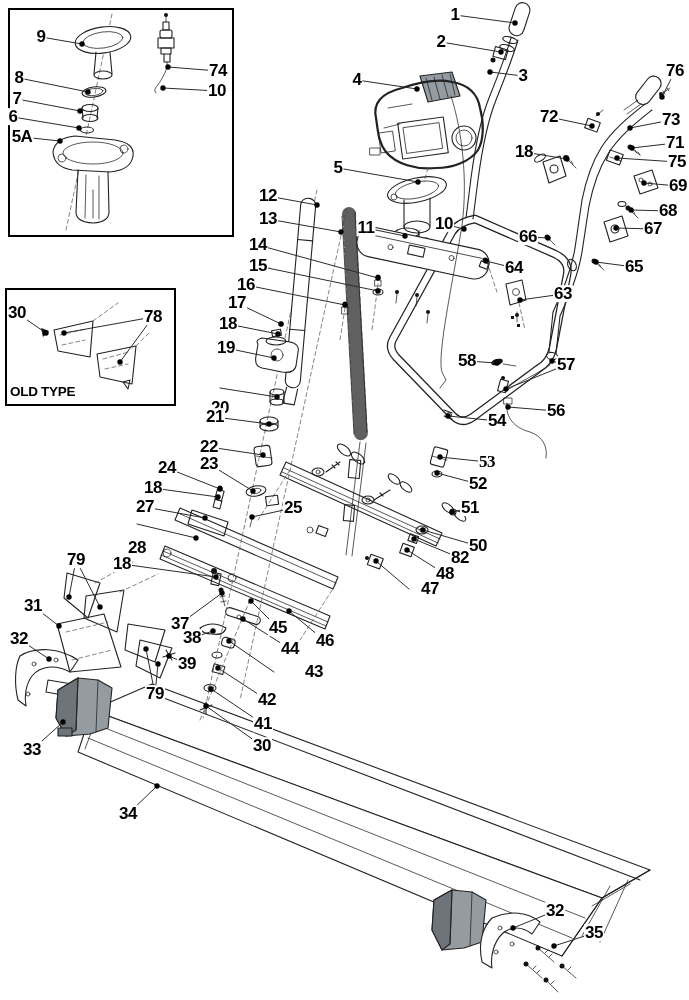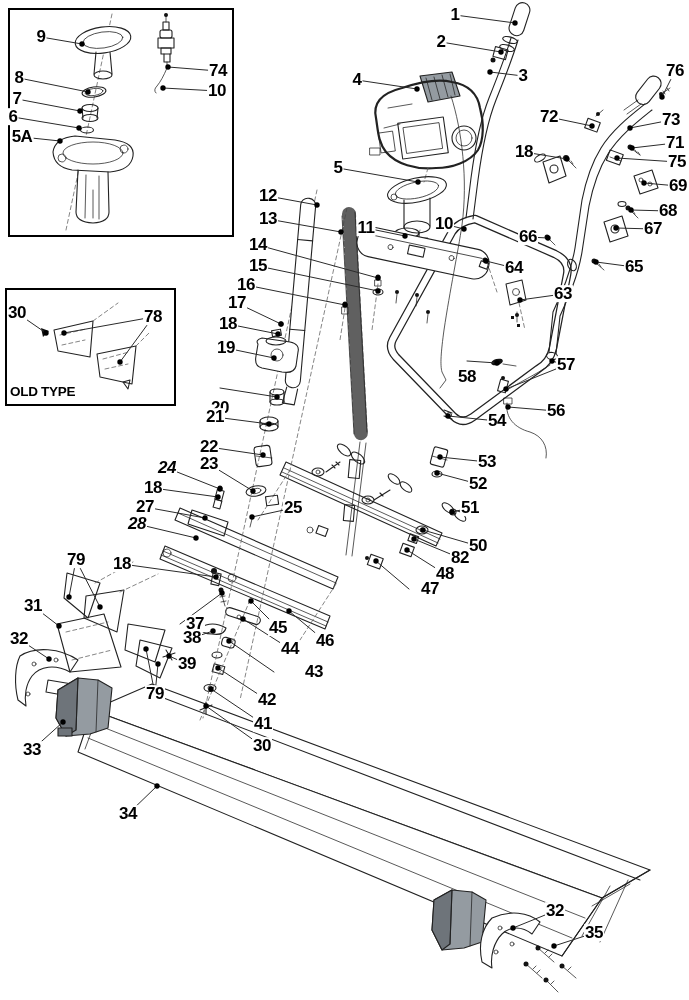--- a/index.html
+++ b/index.html
@@ -531,46 +531,46 @@
       <div class="callout" style="left: 444px; top: 224px;">10</div>
       <div class="callout" style="left: 514px; top: 268px;">64</div>
       <div class="callout" style="left: 634px; top: 267px;">65</div>
       <div class="callout" style="left: 258px; top: 245px;">14</div>
       <div class="callout" style="left: 258px; top: 266px;">15</div>
       <div class="callout" style="left: 563px; top: 294px;">63</div>
       <div class="callout" style="left: 246px; top: 285px;">16</div>
       <div class="callout" style="left: 237px; top: 303px;">17</div>
       <div class="callout" style="left: 228px; top: 324px;">18</div>
       <div class="callout" style="left: 226px; top: 348px;">19</div>
-      <div class="callout" style="left: 467px; top: 361px; margin-top: 16px;">58</div>
+      <div class="callout" style="left: 467px; top: 361px;">58</div>
       <div class="callout" style="left: 566px; top: 365px;">57</div>
       <div class="callout" style="left: 220px; top: 388px; margin-top: 20px;">20</div>
       <div class="callout" style="left: 556px; top: 411px;">56</div>
       <div class="callout" style="left: 497px; top: 421px;">54</div>
       <div class="callout" style="left: 215px; top: 417px;">21</div>
       <div class="callout" style="left: 209px; top: 447px;">22</div>
       <div class="callout" style="left: 209px; top: 464px;">23</div>
-      <div class="callout" style="left: 167px; top: 468px; font-style: italic;">24</div>
-      <div class="callout" style="left: 487px; top: 462px;">53</div>
+      <div class="callout" style="left: 167px; top: 468px;">24</div>
+      <div class="callout" style="left: 487px; top: 462px; font-family: Liberation Serif, serif;">53</div>
       <div class="callout" style="left: 153px; top: 488px;">18</div>
       <div class="callout" style="left: 478px; top: 484px;">52</div>
       <div class="callout" style="left: 145px; top: 507px;">27</div>
       <div class="callout" style="left: 470px; top: 508px;">51</div>
-      <div class="callout" style="left: 137px; top: 524px; font-style: italic;">28</div>
+      <div class="callout" style="left: 137px; top: 548px;">28</div>
       <div class="callout" style="left: 293px; top: 508px;">25</div>
       <div class="callout" style="left: 478px; top: 546px;">50</div>
       <div class="callout" style="left: 460px; top: 558px;">82</div>
       <div class="callout" style="left: 445px; top: 574px;">48</div>
       <div class="callout" style="left: 430px; top: 589px;">47</div>
       <div class="callout" style="left: 76px; top: 560px;">79</div>
       <div class="callout" style="left: 122px; top: 564px;">18</div>
       <div class="callout" style="left: 33px; top: 606px; text-align: center;">31</div>
       <div class="callout" style="left: 325px; top: 641px;">46</div>
       <div class="callout" style="left: 278px; top: 628px;">45</div>
-      <div class="callout" style="left: 180px; top: 624px; margin-left: 15px;">37</div>
+      <div class="callout" style="left: 180px; top: 624px;">37</div>
       <div class="callout" style="left: 192px; top: 638px;">38</div>
       <div class="callout" style="left: 19px; top: 639px;">32</div>
       <div class="callout" style="left: 290px; top: 649px;">44</div>
       <div class="callout" style="left: 187px; top: 664px;">39</div>
       <div class="callout" style="left: 274px; top: 672px; margin-left: 40px;">43</div>
       <div class="callout" style="left: 155px; top: 694px;">79</div>
       <div class="callout" style="left: 267px; top: 700px;">42</div>
       <div class="callout" style="left: 263px; top: 724px;">41</div>
       <div class="callout" style="left: 32px; top: 750px;">33</div>
       <div class="callout" style="left: 262px; top: 746px;">30</div>

